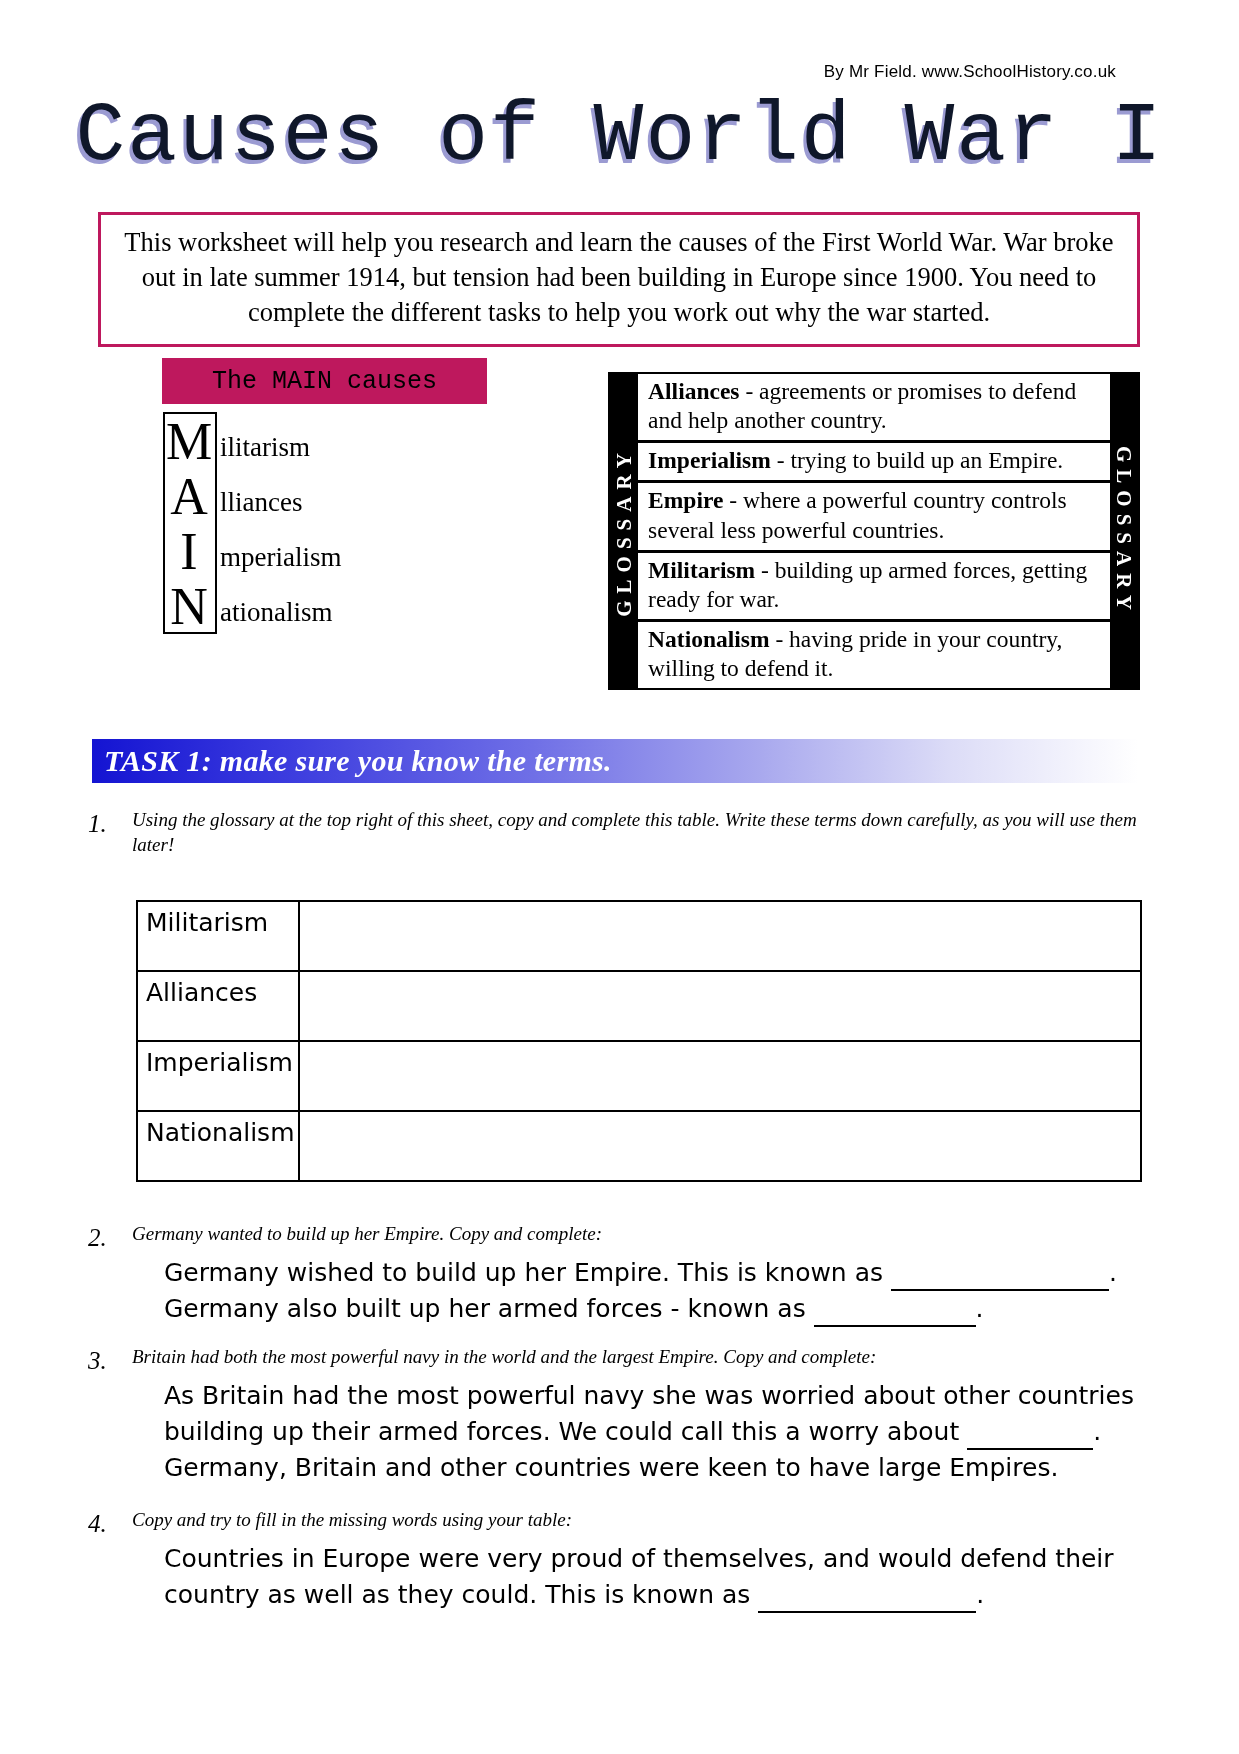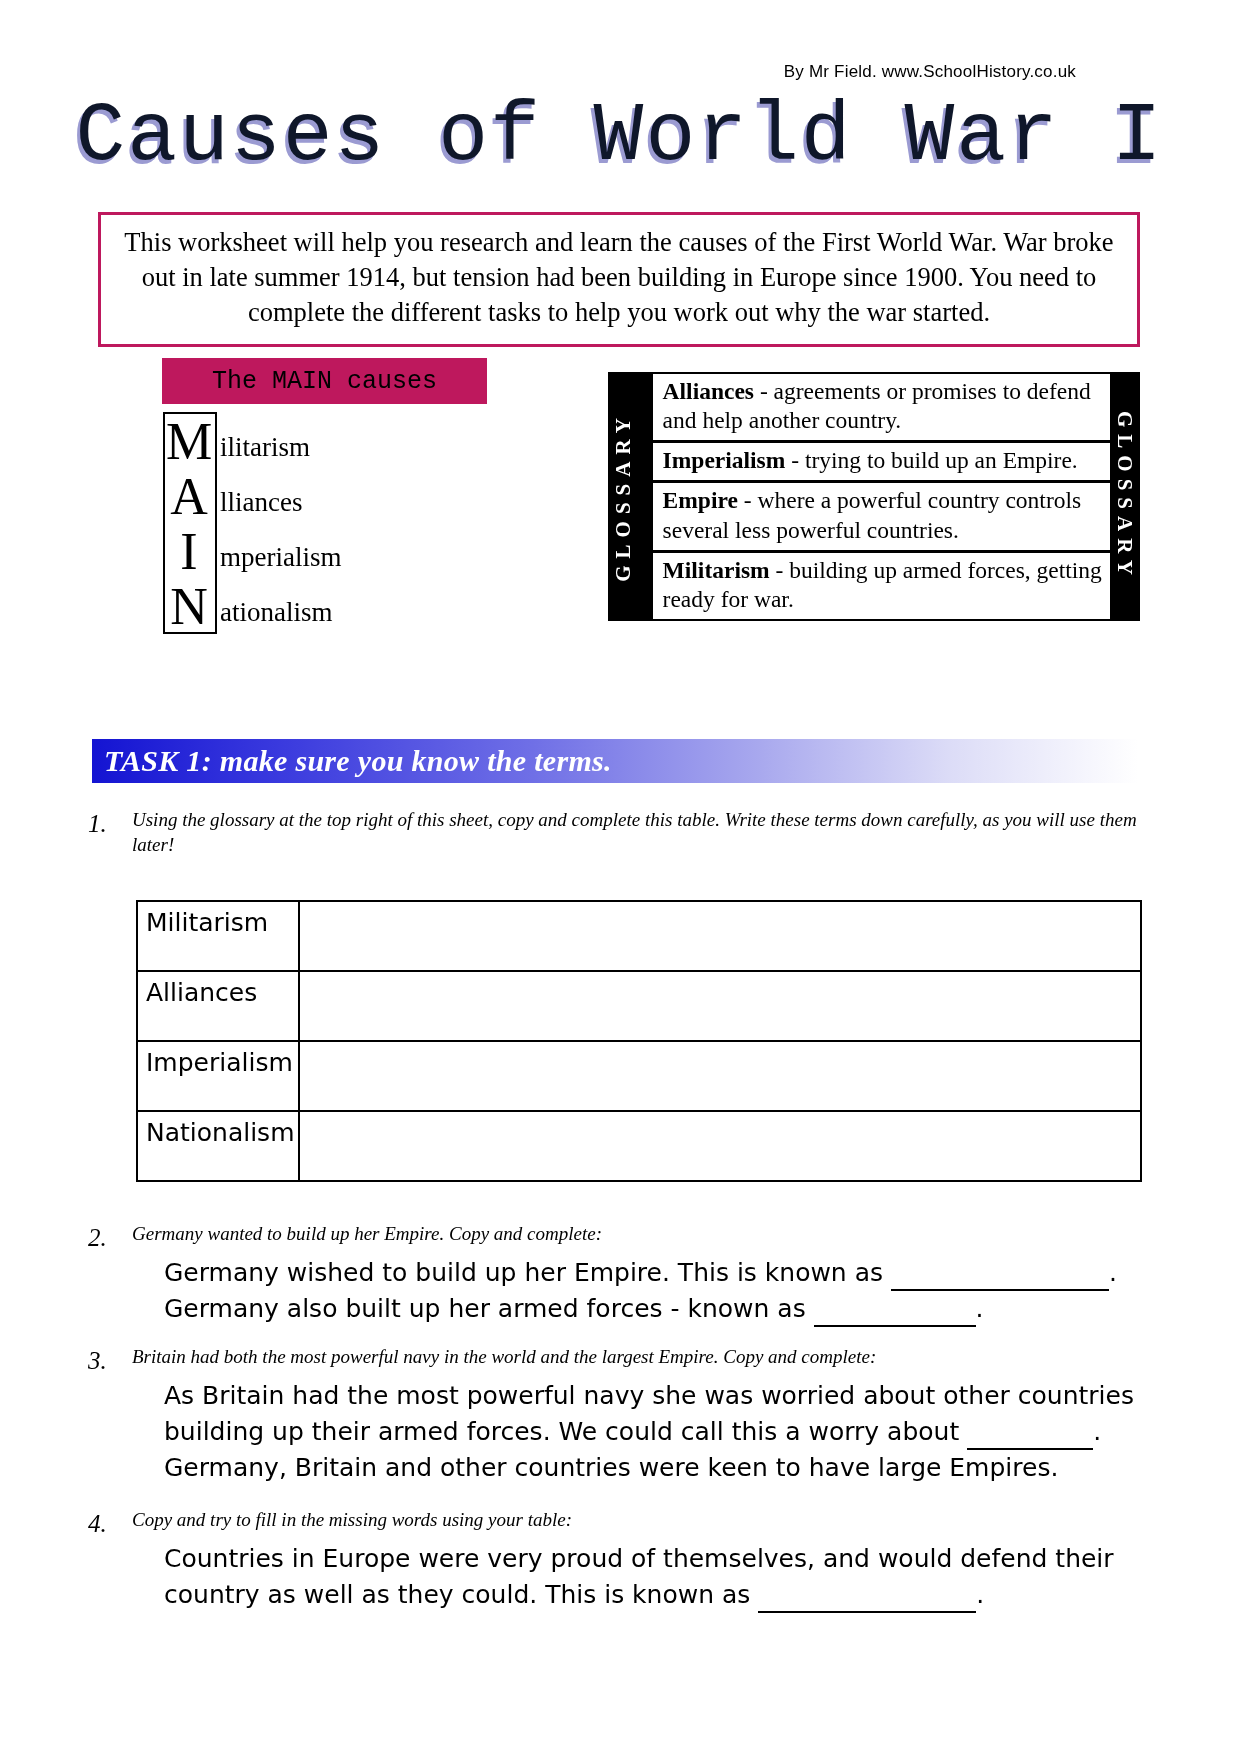--- a/index.html
+++ b/index.html
@@ -14,20 +14,21 @@
     font-family: "Liberation Serif", serif;
     color: #000000;
     overflow: hidden;
   }
 
   .page {
     position: absolute;
     left: 0; top: 0;
     width: 1104px;
     height: 1754px;
+    padding-left: 40px;
   }
 
   
   .byline {
     position: absolute;
     right: 28px;
     top: 62px;
     font-family: "Liberation Sans", sans-serif;
     font-size: 17px;
     letter-spacing: 0.2px;
@@ -153,21 +154,21 @@
     writing-mode: vertical-rl;
   }
   .gloss-list {
     flex: 1 1 auto;
     display: flex;
     flex-direction: column;
     background: #000;
   }
   .gloss-item {
     background: #fff;
-    margin: 0 0 3px 15px;
+    margin: 0 0 3px 0;
     padding: 3px 8px 5px 10px;
     font-size: 23.5px;
     line-height: 1.24;
   }
   .gloss-item:last-child { margin-bottom: 0; }
   .gloss-item b { font-weight: bold; }
 
   
   .task-banner {
     position: absolute;
@@ -296,20 +297,23 @@
         <b>Alliances</b><span> - agreements or promises to defend and help another country.</span>
       </div>
       <div class="gloss-item">
         <b>Imperialism</b><span> - trying to build up an Empire.</span>
       </div>
       <div class="gloss-item">
         <b>Empire</b><span> - where a powerful country controls several less powerful countries.</span>
       </div>
       <div class="gloss-item">
         <b>Militarism</b><span> - building up armed forces, getting ready for war.</span>
+      </div>
+      <div class="gloss-item">
+        <b>Nationalism</b><span> - having pride in your country, willing to defend it.</span>
       </div>
     </div>
     <div class="gloss-bar right">
       <span>GLOSSARY</span>
     </div>
   </div>
 
   <div class="task-banner">
     <div class="label">TASK 1: make sure you know the terms.</div>
   </div>

